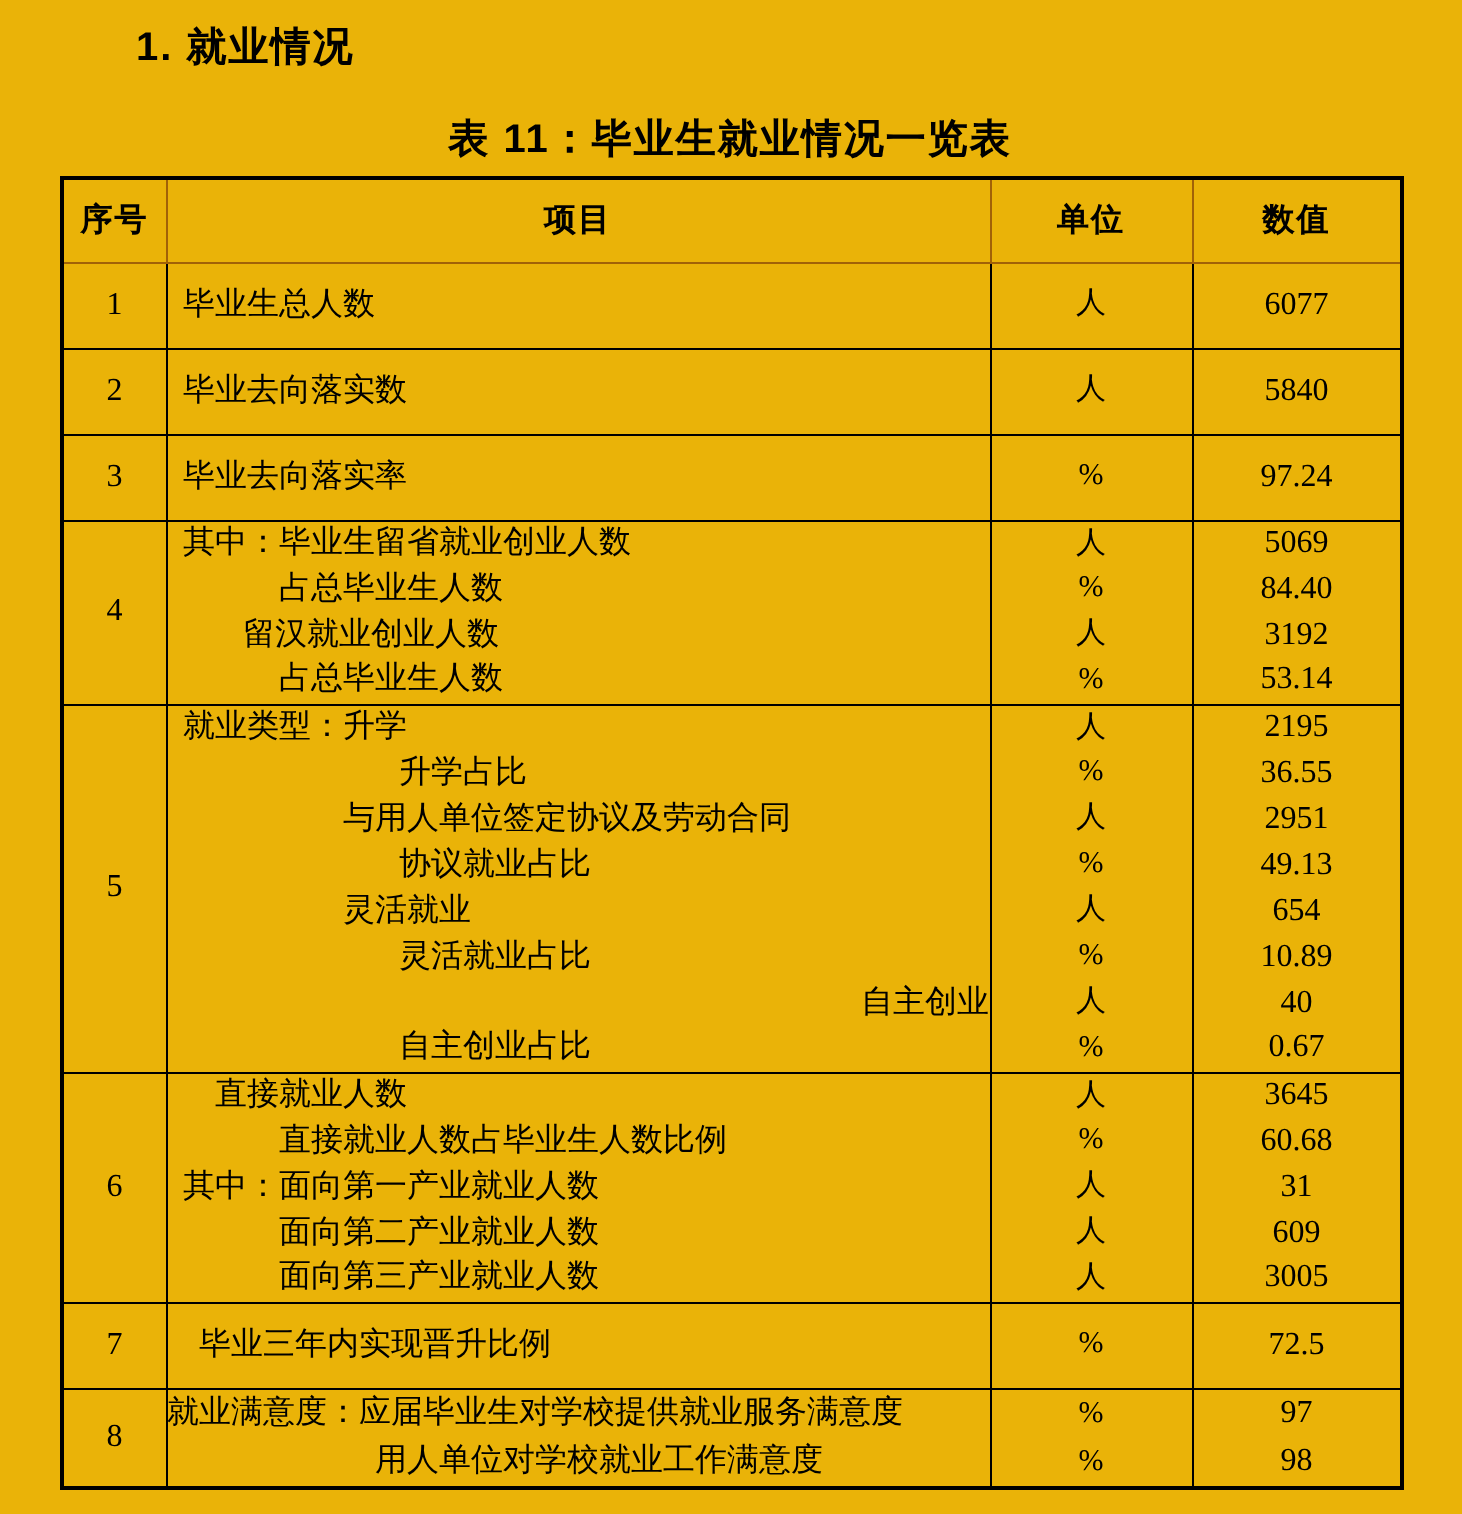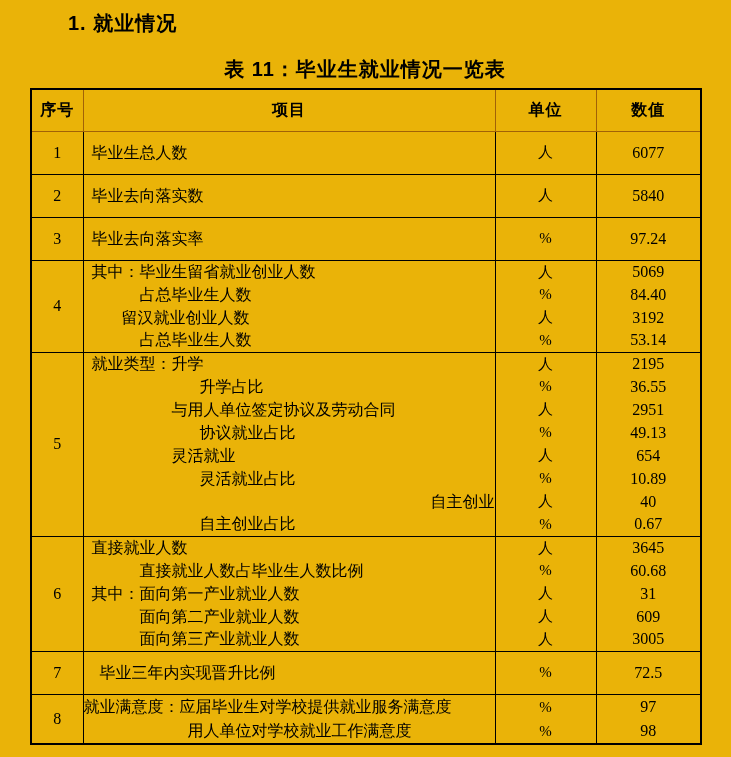--- a/index.html
+++ b/index.html
@@ -196,21 +196,21 @@
           <td class="col-unit">人</td>
           <td class="col-value">40</td>
         </tr>
         <tr style="height: 23px;">
           <td class="col-item" style="padding-left: 116px;">自主创业占比</td>
           <td class="col-unit">%</td>
           <td class="col-value">0.67</td>
         </tr>
         <tr class="group-start" style="height: 23px;">
           <td class="col-no" rowspan="5">6</td>
-          <td class="col-item" style="padding-left: 8px;">直接就业人数</td>
+          <td class="col-item" style="padding-left: 24px;">直接就业人数</td>
           <td class="col-unit">人</td>
           <td class="col-value">3645</td>
         </tr>
         <tr style="height: 23px;">
           <td class="col-item" style="padding-left: 56px;">直接就业人数占毕业生人数比例</td>
           <td class="col-unit">%</td>
           <td class="col-value">60.68</td>
         </tr>
         <tr style="height: 23px;">
           <td class="col-item" style="padding-left: 8px;">其中：面向第一产业就业人数</td>

